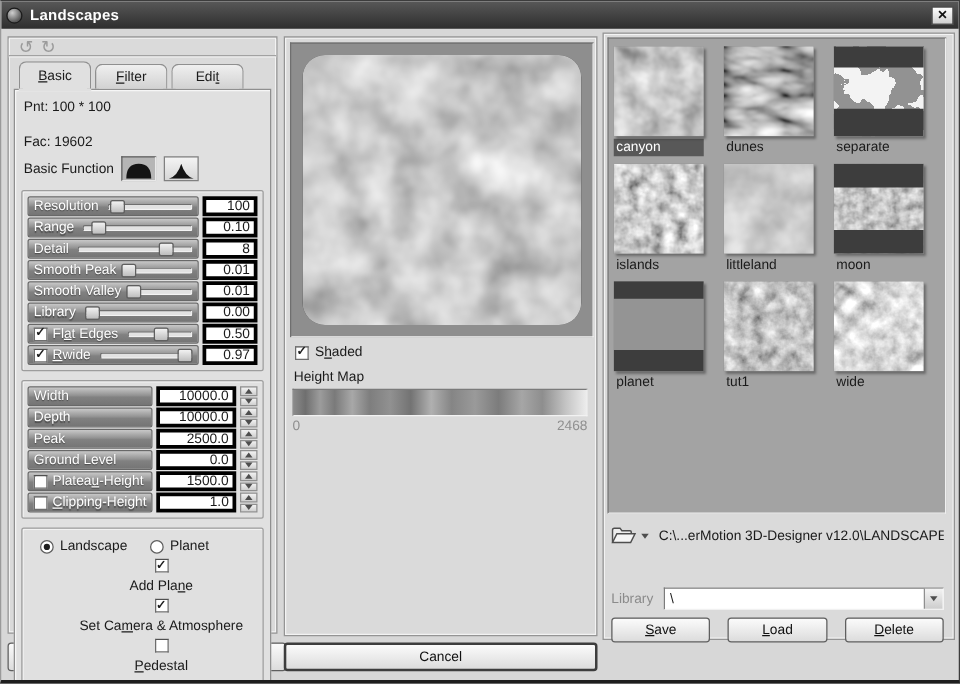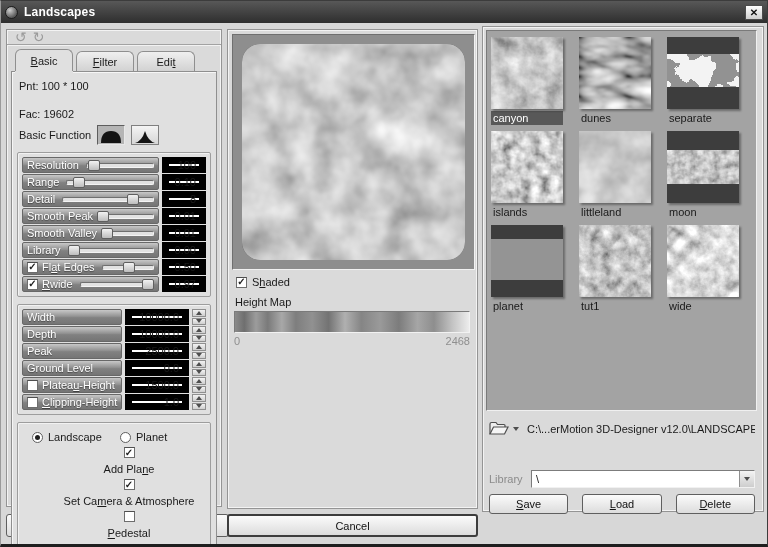--- a/index.html
+++ b/index.html
@@ -41,21 +41,21 @@
   .bf-btn.pressed{background:#b5b5b5;border-color:#5e5e5e #e8e8e8 #e8e8e8 #5e5e5e;}
   
   .group{border:1px solid #9d9d9d;box-shadow:inset 1px 1px 0 #f2f2f2;border-radius:2px;margin:2px 2px 5px 2px;padding:3px 2px;}
   
   .srow{display:flex;gap:3px;margin:1px 2px;height:16px;}
   .sbar{flex:1;display:flex;align-items:center;gap:4px;padding:0 4px;color:#fff;
     background:linear-gradient(#c8c8c8,#939393 45%,#818181 55%,#757575);border:1px solid #686868;border-radius:2px;
     text-shadow:0 1px 1px rgba(0,0,0,.45);white-space:nowrap;}
   .track{flex:1;height:5px;margin-left:3px;background:#e2e2e2;border:1px solid #6f6f6f;border-bottom-color:#f4f4f4;border-right-color:#f4f4f4;border-radius:2px;position:relative;min-width:30px;}
   .handle{position:absolute;top:-4px;width:12px;height:11px;background:linear-gradient(#f2f2f2,#bdbdbd);border:1px solid #5f5f5f;border-radius:2px;transform:translateX(-50%);}
-  .sval{width:44px;background:#fff;border:7px solid #000000;display:flex;align-items:center;justify-content:flex-end;padding:0 3px;}
+  .sval{width:44px;background:#fff;border:3px solid #000000;display:flex;align-items:center;justify-content:flex-end;padding:0 3px;}
   .sval.wide{width:64px;}
   
   .cb{width:11px;height:11px;min-width:11px;background:#fff;border:1px solid #6d6d6d;border-top-color:#4f4f4f;
     display:inline-flex;align-items:center;justify-content:center;position:relative;}
   .cb.checked::after{content:"\2713";color:#1c1c1c;font-size:10px;font-weight:bold;line-height:1;text-shadow:none;}
   .radio{width:11px;height:11px;min-width:11px;border-radius:50%;background:#fff;border:1px solid #5f5f5f;display:inline-flex;align-items:center;justify-content:center;}
   .radio.sel::after{content:"";width:5px;height:5px;border-radius:50%;background:#1f1f1f;}
   
   .spin{width:14px;display:flex;flex-direction:column;gap:1px;}
   .spin span{flex:1;background:linear-gradient(#f2f2f2,#cfcfcf);border:1px solid #8f8f8f;display:flex;align-items:center;justify-content:center;}

